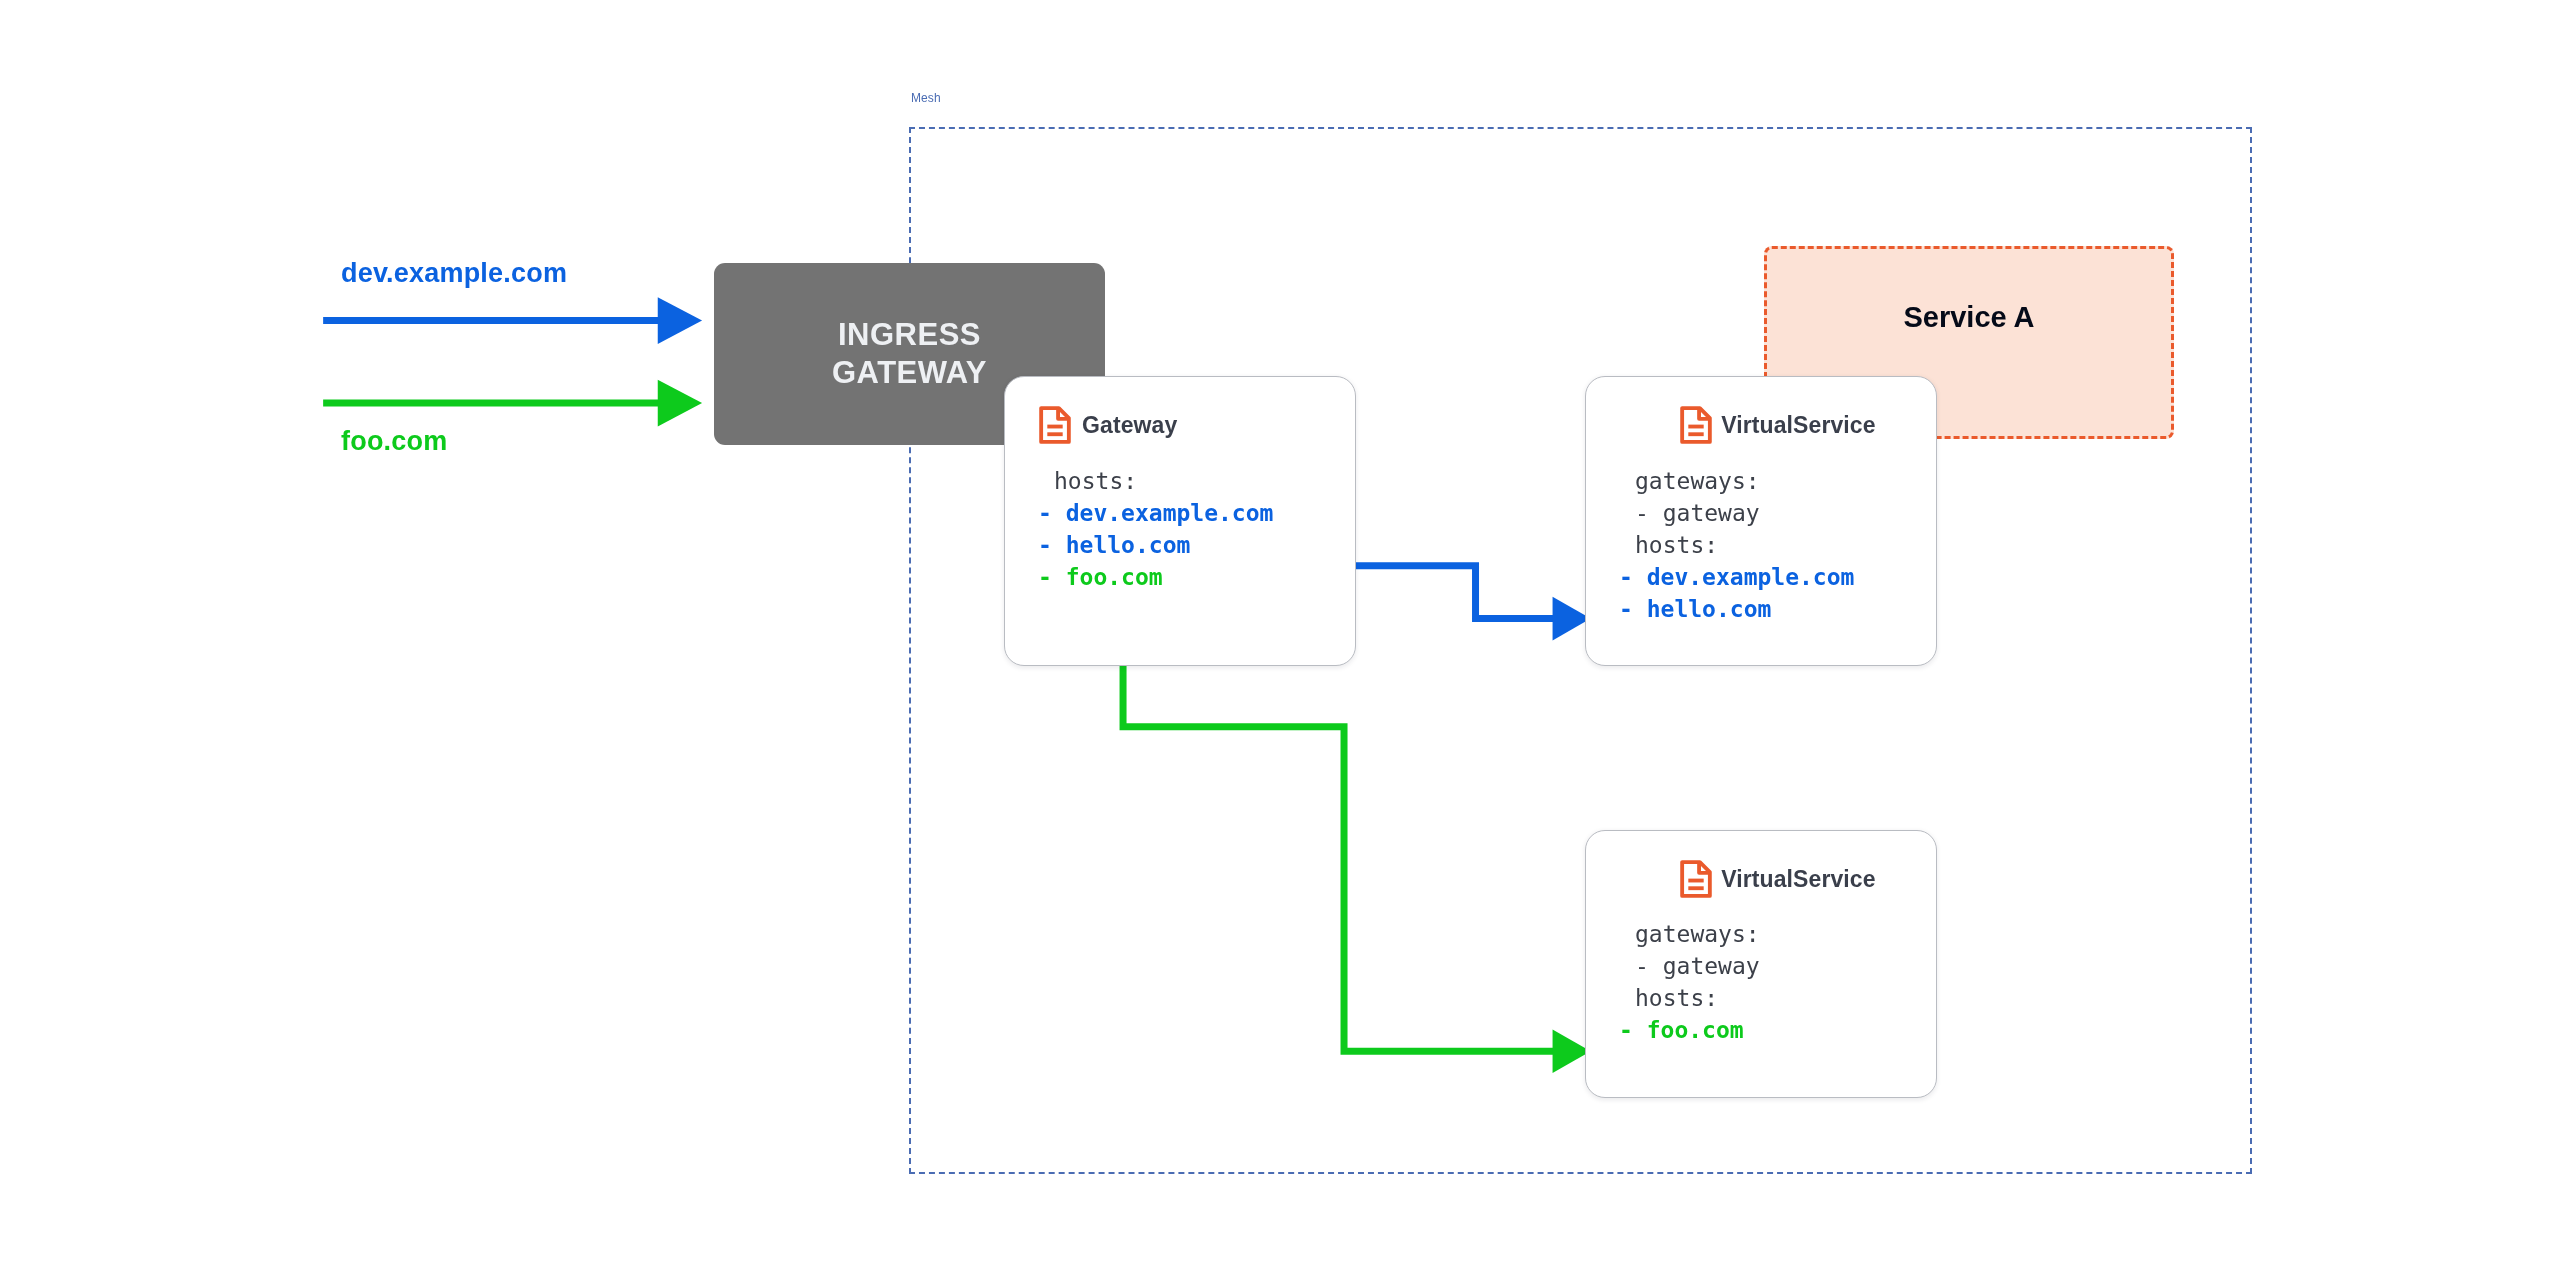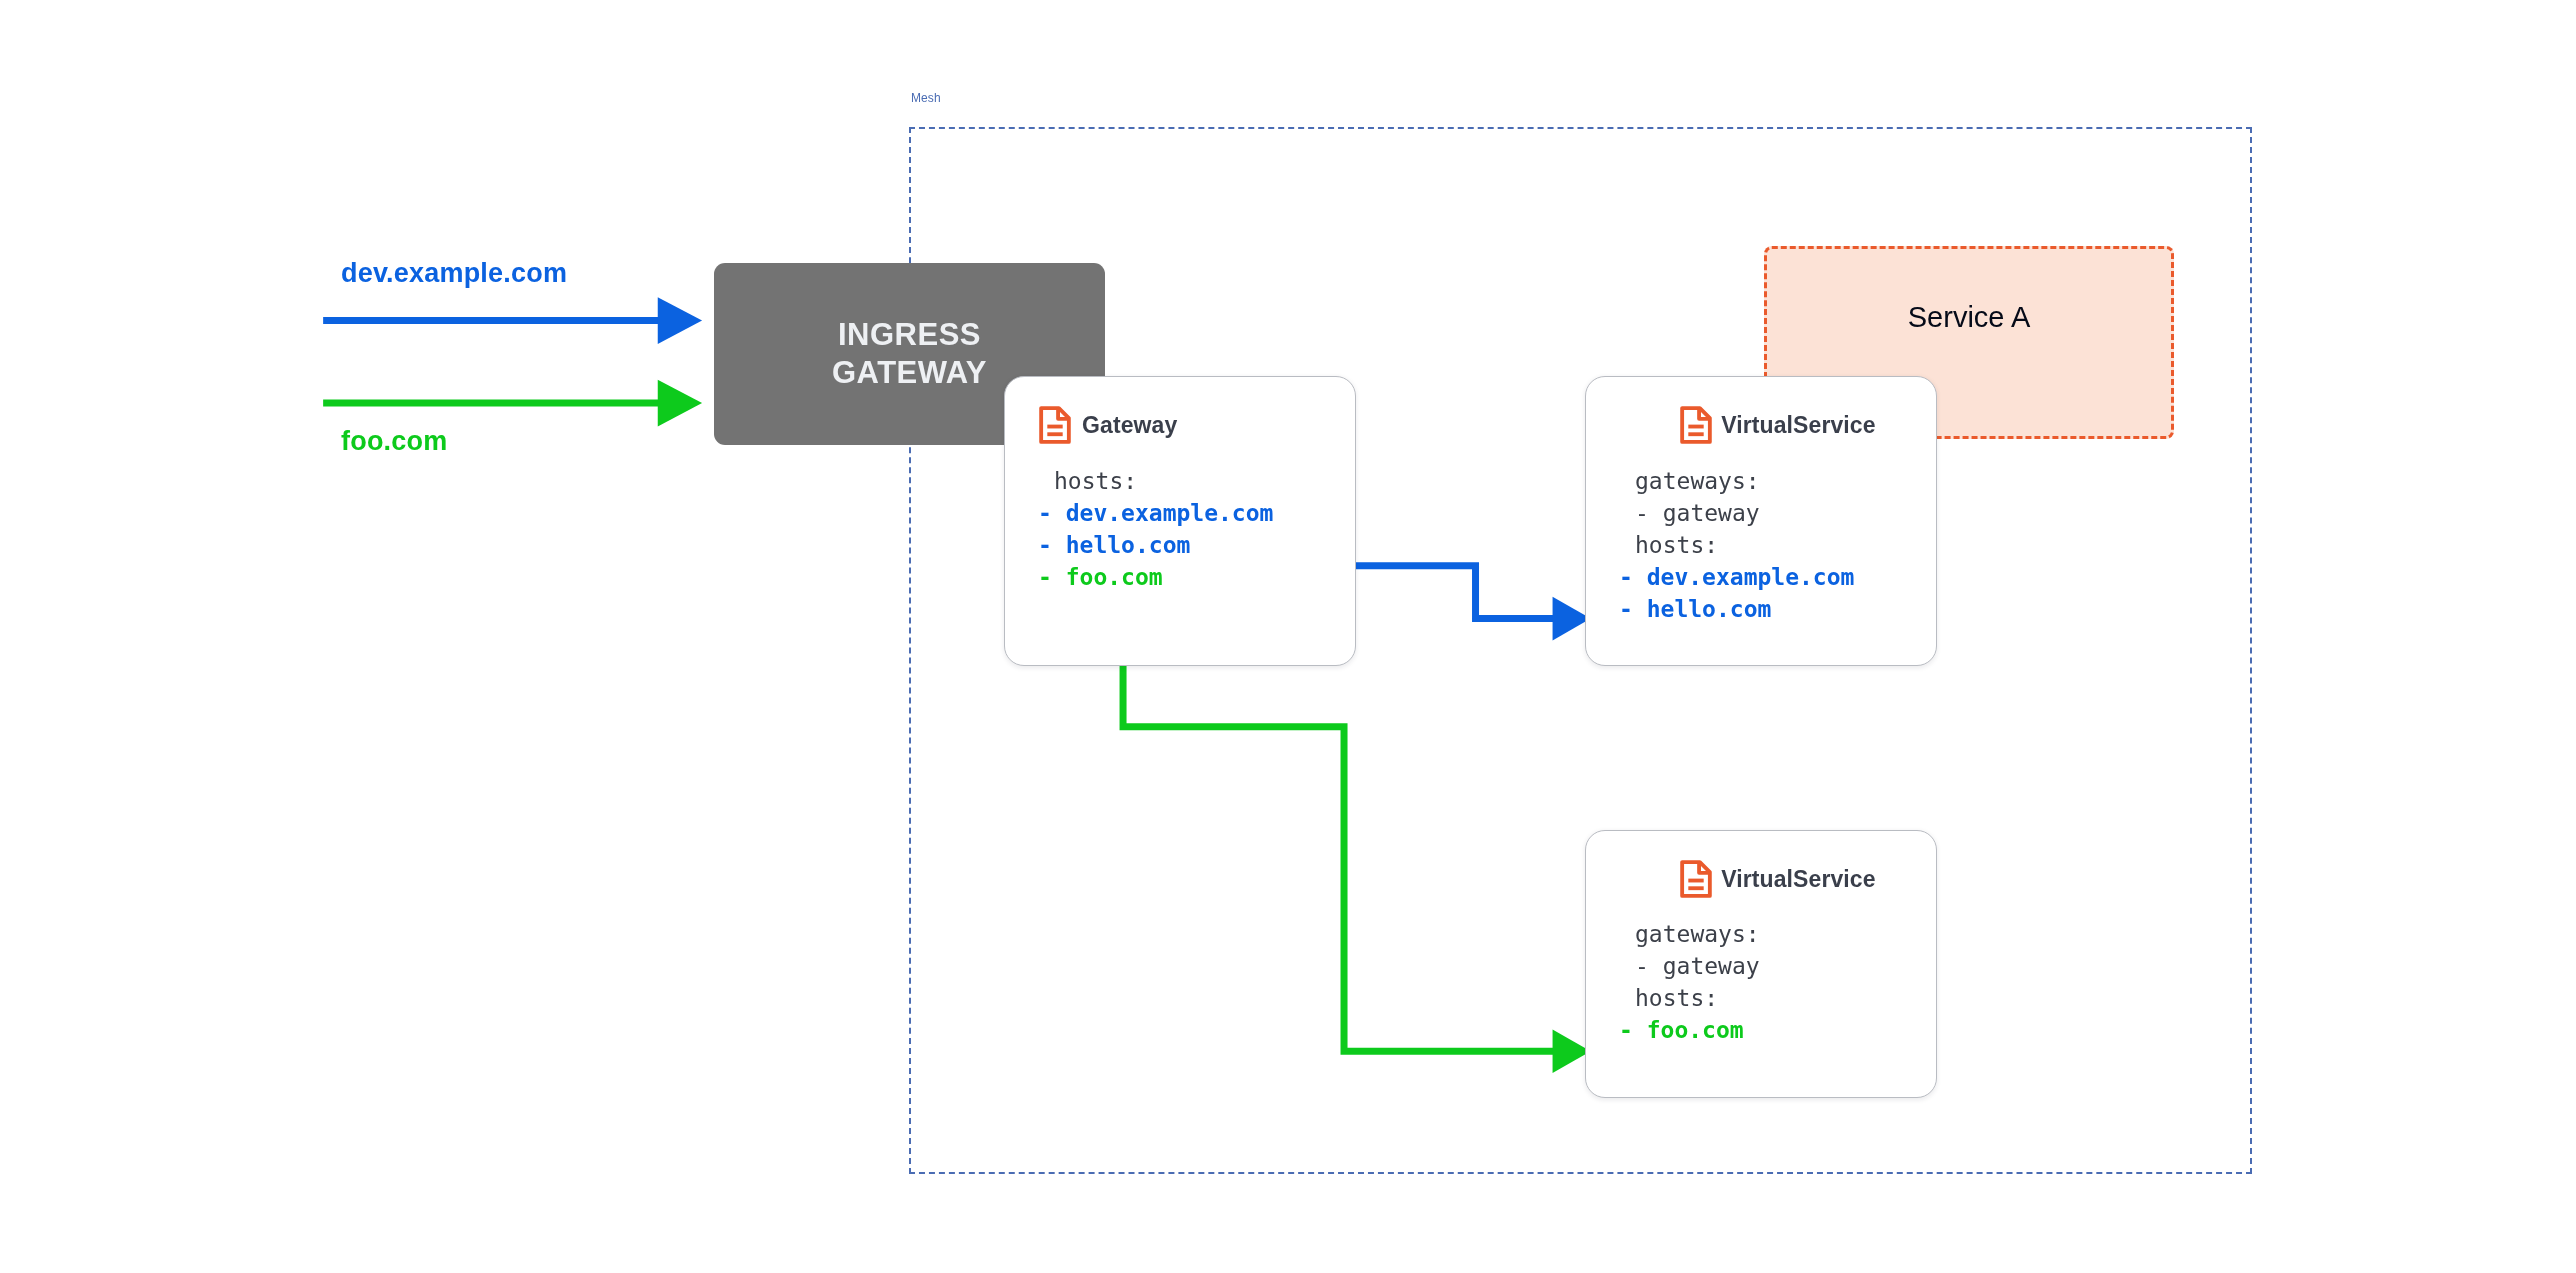--- a/index.html
+++ b/index.html
@@ -31,21 +31,21 @@
   
   .entry-label{position:absolute;font-size:27px;font-weight:700;letter-spacing:0.2px;white-space:nowrap;}
   .entry-blue{color:#0b62e0;}
   .entry-green{color:#0dca1c;}
   #lbl-dev{left:341px;top:258px;}
   #lbl-foo{left:341px;top:426px;}
 
   
   .svc{position:absolute;background:#fce2d6;border:3.9px dashed #ea5a2c;border-radius:7.8px;
        box-sizing:border-box;display:flex;align-items:center;justify-content:center;
-       color:#050a18;font-size:29px;font-weight:400;z-index:1;}
+       color:#050a18;font-size:29px;font-weight:700;z-index:1;}
   #svc-a{left:1764px;top:246px;width:410px;height:193px;}
   #svc-b{left:1764px;top:703px;width:410px;height:193px;}
   .svc-label{position:relative;top:-25px;}
   #svc-b .svc-label{top:-22px;}
 
   
   .card{position:absolute;background:#ffffff;border:1.2px solid #b9bcc2;border-radius:20px;
         box-shadow:0 1.6px 5.4px rgba(20,25,40,.09);box-sizing:border-box;z-index:4;}
   #card-gateway{left:1004px;top:376px;width:352px;height:290px;}
   #card-vs-a{left:1585px;top:376px;width:352px;height:290px;}

